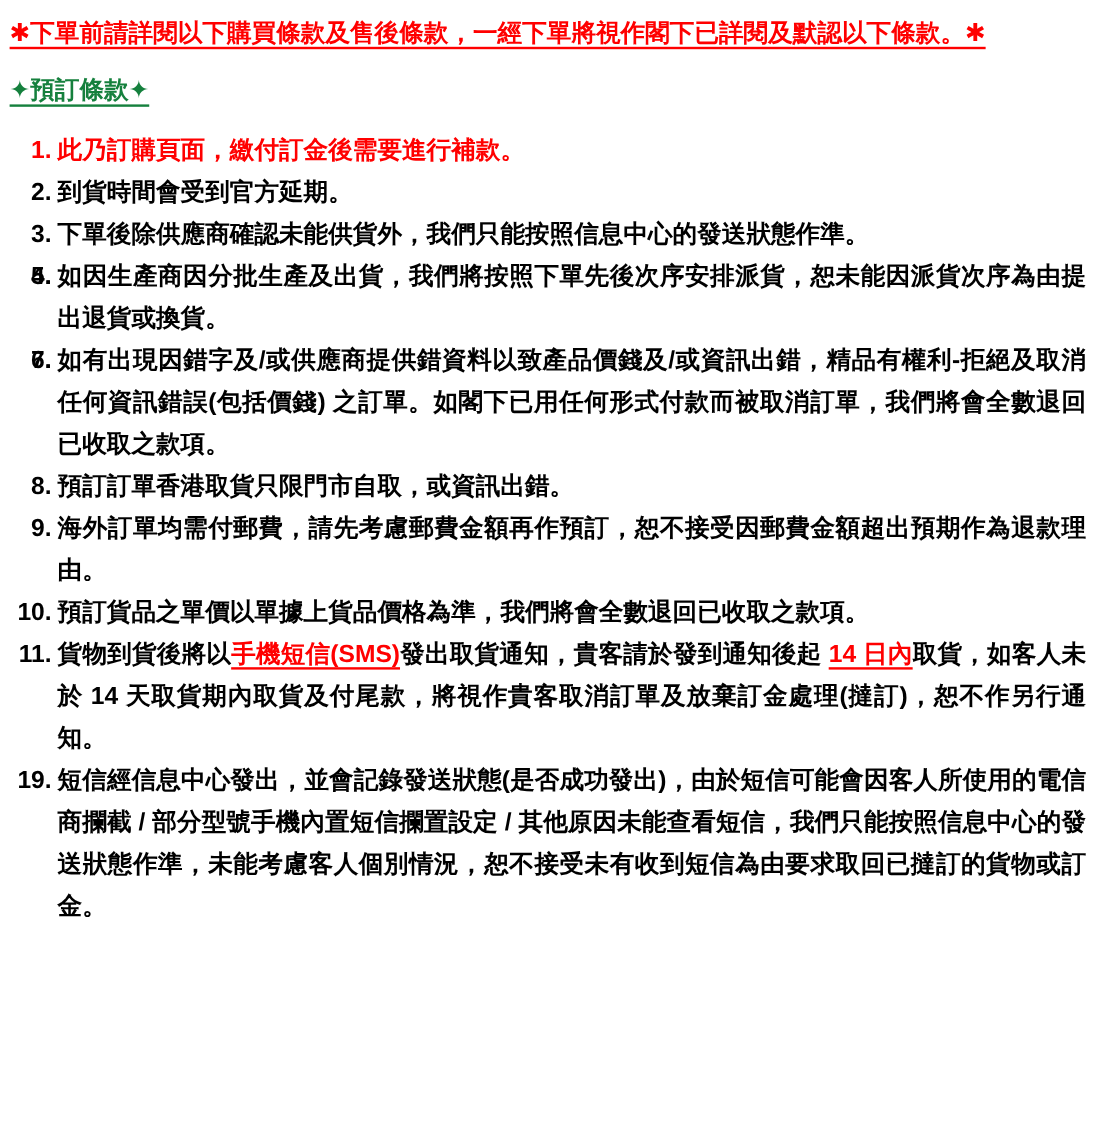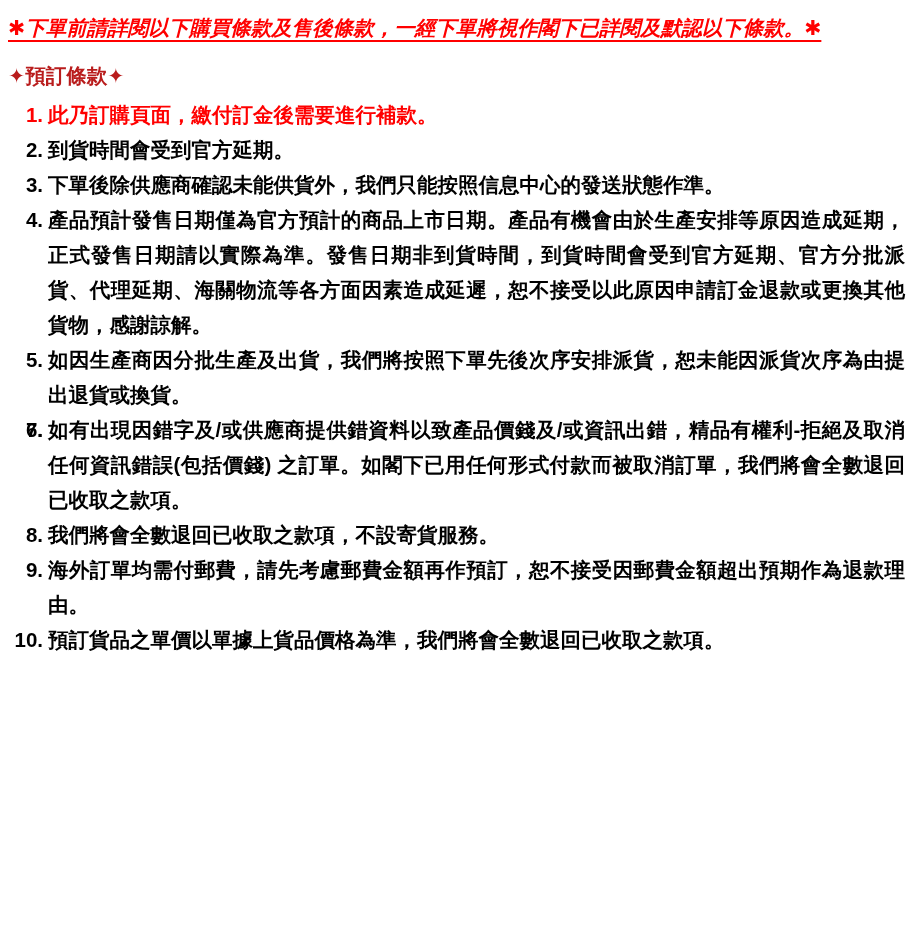--- a/index.html
+++ b/index.html
@@ -12,27 +12,27 @@
     font-size: 20.5px;
     line-height: 35px;
     color: #000000;
   }
   .notice {
     color: var(--red, #ff0000);
     text-decoration: underline;
     text-decoration-thickness: 2px;
     text-underline-offset: 5px;
     margin-bottom: 13px;
-    font-style: italic;
   }
   .title {
-    color: #b91c1c;
+    color: #15803d;
+    text-decoration: underline;
     text-decoration-thickness: 2px;
     text-underline-offset: 5px;
-    margin-bottom: 4px;
+    margin-bottom: 15px;
   }
   ol.terms { list-style: none; margin: 0; padding: 0; }
   ol.terms li {
     position: relative;
     padding-left: 40px;
     text-align: justify;
   }
   ol.terms li .num {
     position: absolute;
     left: 0;
@@ -52,22 +52,23 @@
 </head>
 <body>
 
 <div class="page">
   <div class="notice">✱下單前請詳閱以下購買條款及售後條款，一經下單將視作閣下已詳閱及默認以下條款。✱</div>
   <div class="title">✦預訂條款✦</div>
   <ol class="terms" id="terms-list">
       <li class="red"><span class="num">1.</span><span class="txt"><span class="plain">此乃訂購頁面，繳付訂金後需要進行補款。</span></span></li>
       <li><span class="num">2.</span><span class="txt"><span class="plain">到貨時間會受到官方延期。</span></span></li>
       <li><span class="num">3.</span><span class="txt"><span class="plain">下單後除供應商確認未能供貨外，我們只能按照信息中心的發送狀態作準。</span></span></li>
-      <li><span class="num">4.</span><span class="txt"><span class="plain">產品預計發售日期僅為官方預計的商品上市日期。產品有機會由於生產安排等原因造成延期，正式發售日期請以實際為準。發售日期非到貨時間，到貨時間會受到官方延期、官方分批派貨、代理延期、海關物流等各方面因素造成延遲，恕不接受以此原因申請訂金退款或更換其他貨物，感謝諒解。</span></span></li>
+      <li><span class="num">4.</span></li>
       <li><span class="num">5.</span><span class="txt"><span class="plain">如因生產商因分批生產及出貨，我們將按照下單先後次序安排派貨，恕未能因派貨次序為由提出退貨或換貨。</span></span></li>
       <li><span class="num">6.</span></li>
       <li><span class="num">7.</span><span class="txt"><span class="plain">如有出現因錯字及/或供應商提供錯資料以致產品價錢及/或資訊出錯，精品有權利-拒絕及取消任何資訊錯誤(包括價錢) 之訂單。如閣下已用任何形式付款而被取消訂單，我們將會全數退回已收取之款項。</span></span></li>
-      <li><span class="num">8.</span><span class="txt"><span class="plain">我們將會全數退回已收取之款項，不設寄貨服務。</span></span></li>
+      <li><span class="num">8.</span><span class="txt"><span class="plain">預訂訂單香港取貨只限門市自取，或資訊出錯。</span></span></li>
       <li><span class="num">9.</span><span class="txt"><span class="plain">海外訂單均需付郵費，請先考慮郵費金額再作預訂，恕不接受因郵費金額超出預期作為退款理由。</span></span></li>
       <li><span class="num">10.</span><span class="txt"><span class="plain">預訂貨品之單價以單據上貨品價格為準，我們將會全數退回已收取之款項。</span></span></li>
-      <li><span class="num">19.</span></li>
+      <li><span class="num">11.</span><span class="txt"><span class="plain">貨物到貨後將以</span><span class="red-underline">手機短信(SMS)</span><span class="plain">發出取貨通知，貴客請於發到通知後起 </span><span class="red-underline">14 日內</span><span class="plain">取貨，如客人未於 14 天取貨期內取貨及付尾款，將視作貴客取消訂單及放棄訂金處理(撻訂)，恕不作另行通知。</span></span></li>
+      <li><span class="num">19.</span><span class="txt"><span class="plain">短信經信息中心發出，並會記錄發送狀態(是否成功發出)，由於短信可能會因客人所使用的電信商攔截 / 部分型號手機內置短信攔置設定 / 其他原因未能查看短信，我們只能按照信息中心的發送狀態作準，未能考慮客人個別情況，恕不接受未有收到短信為由要求取回已撻訂的貨物或訂金。</span></span></li>
     </ol>
 </div>
 
 </body></html>

